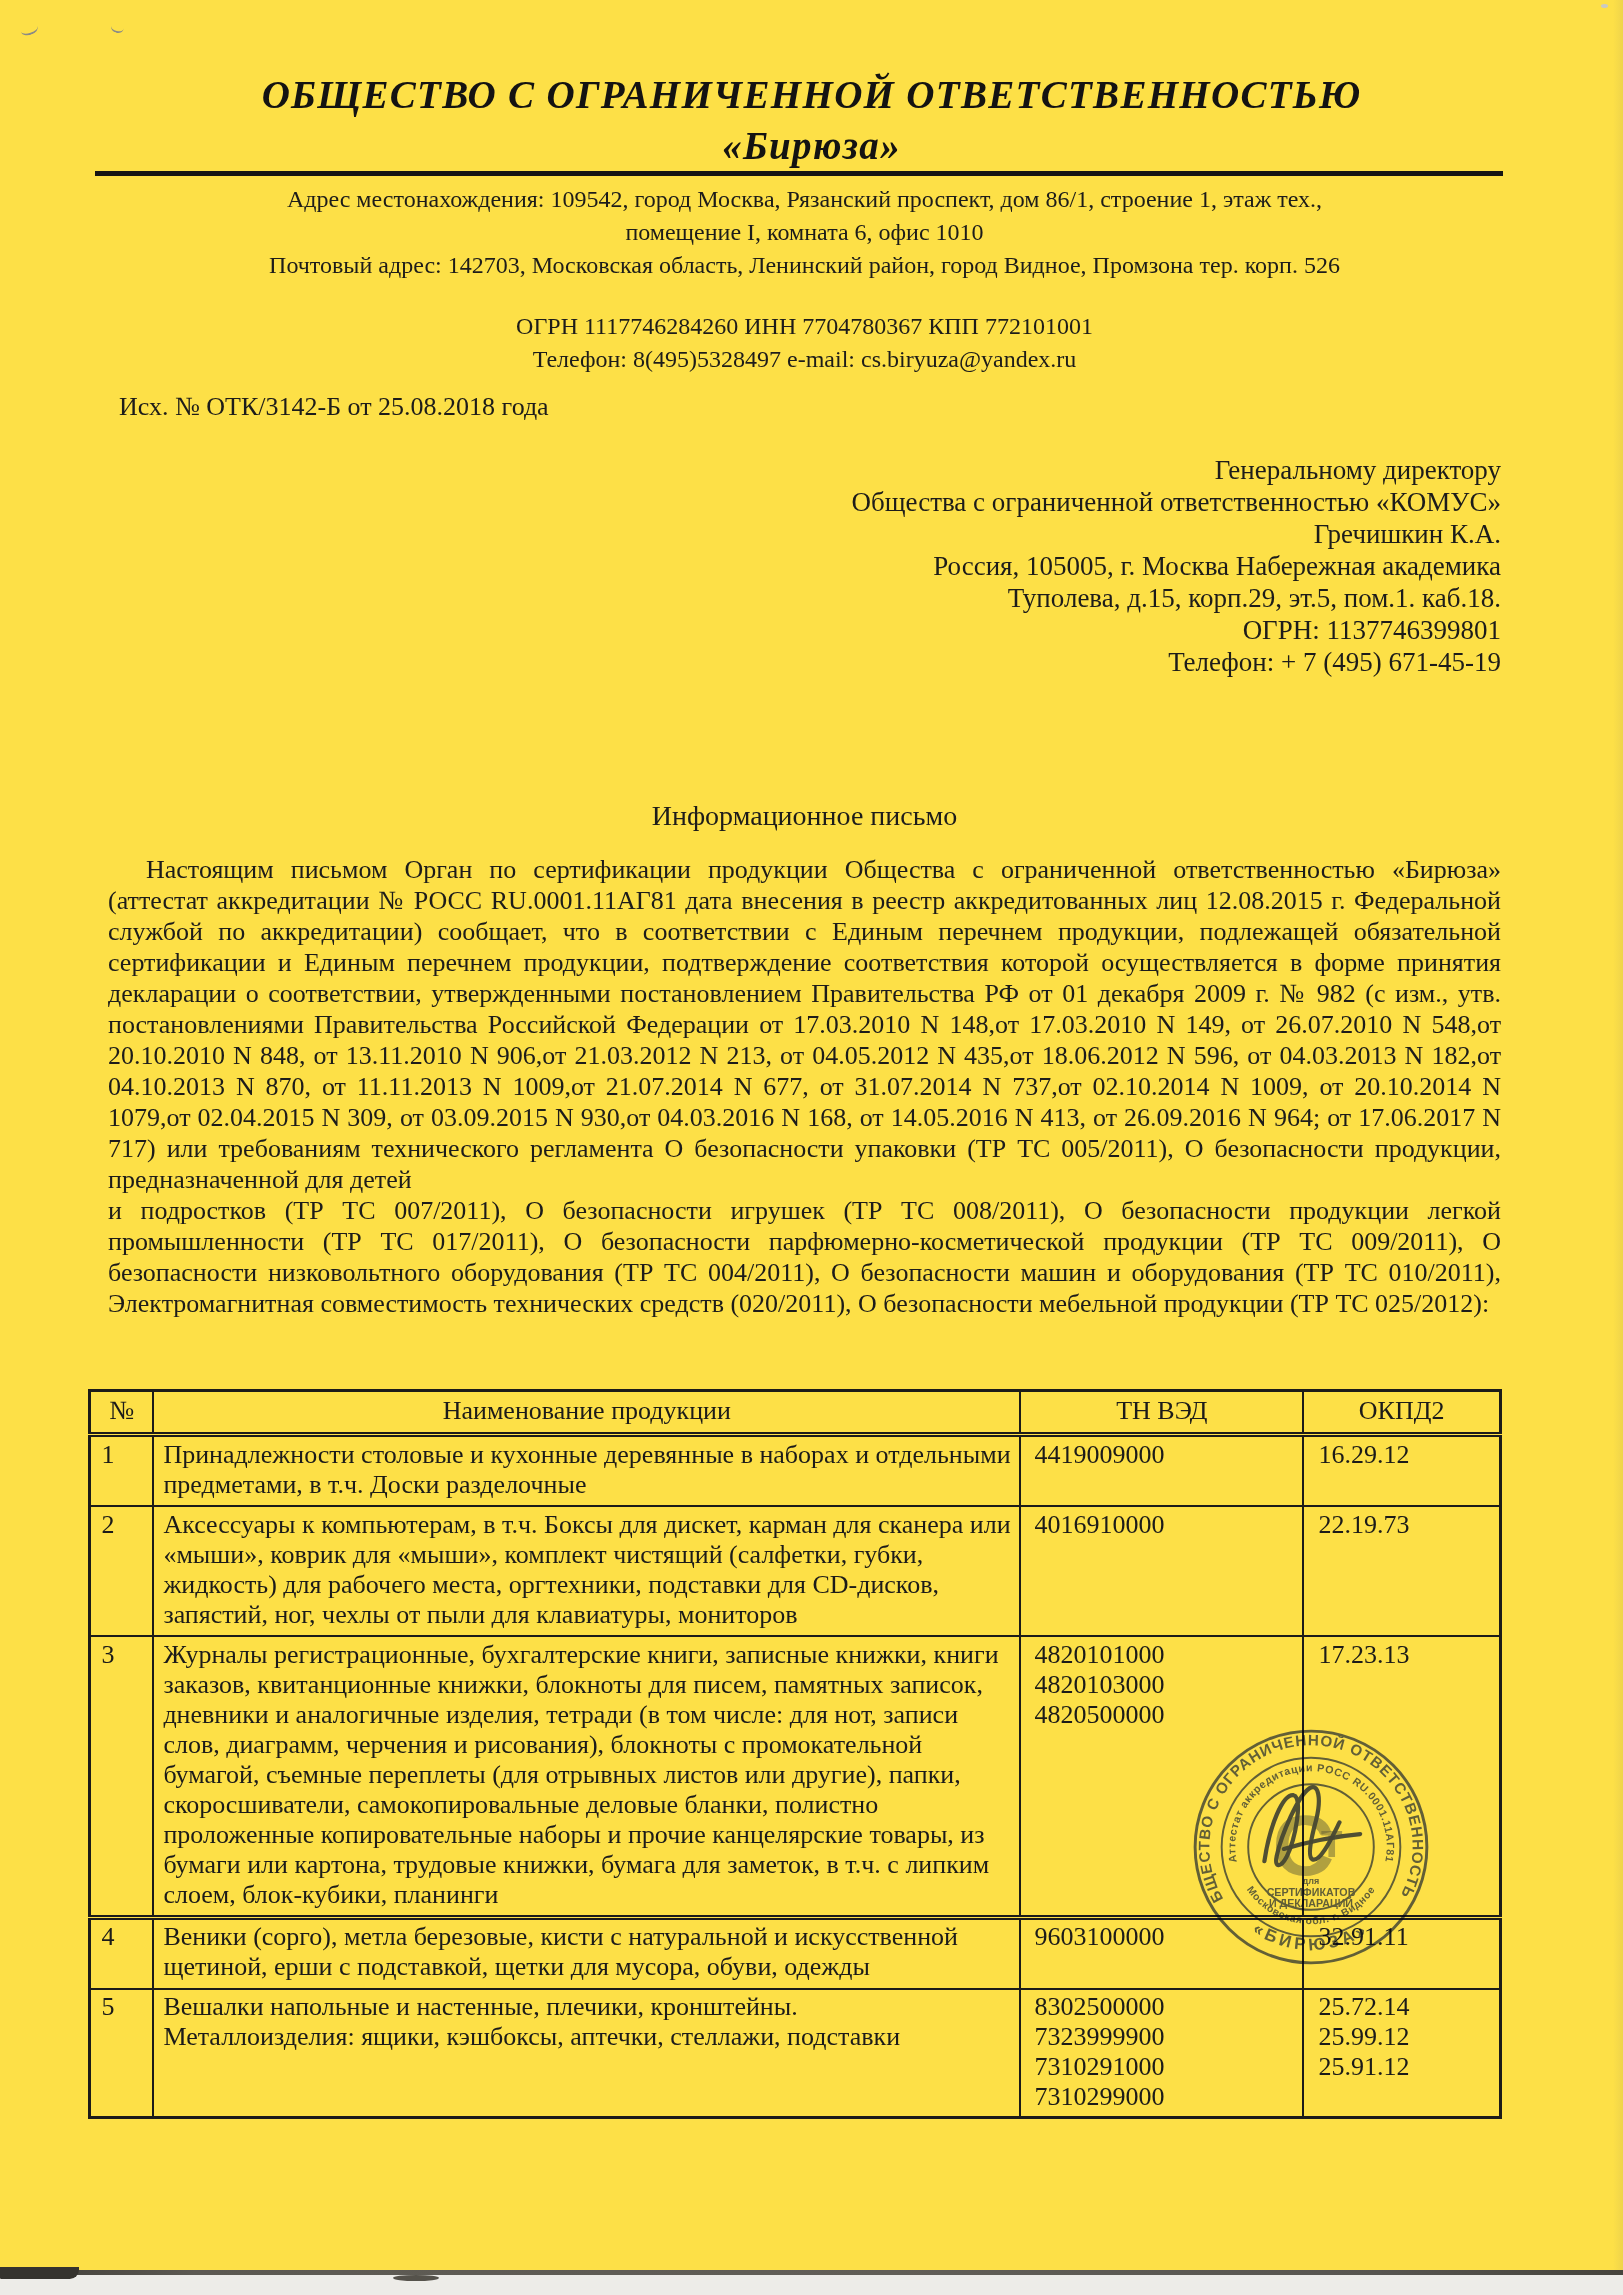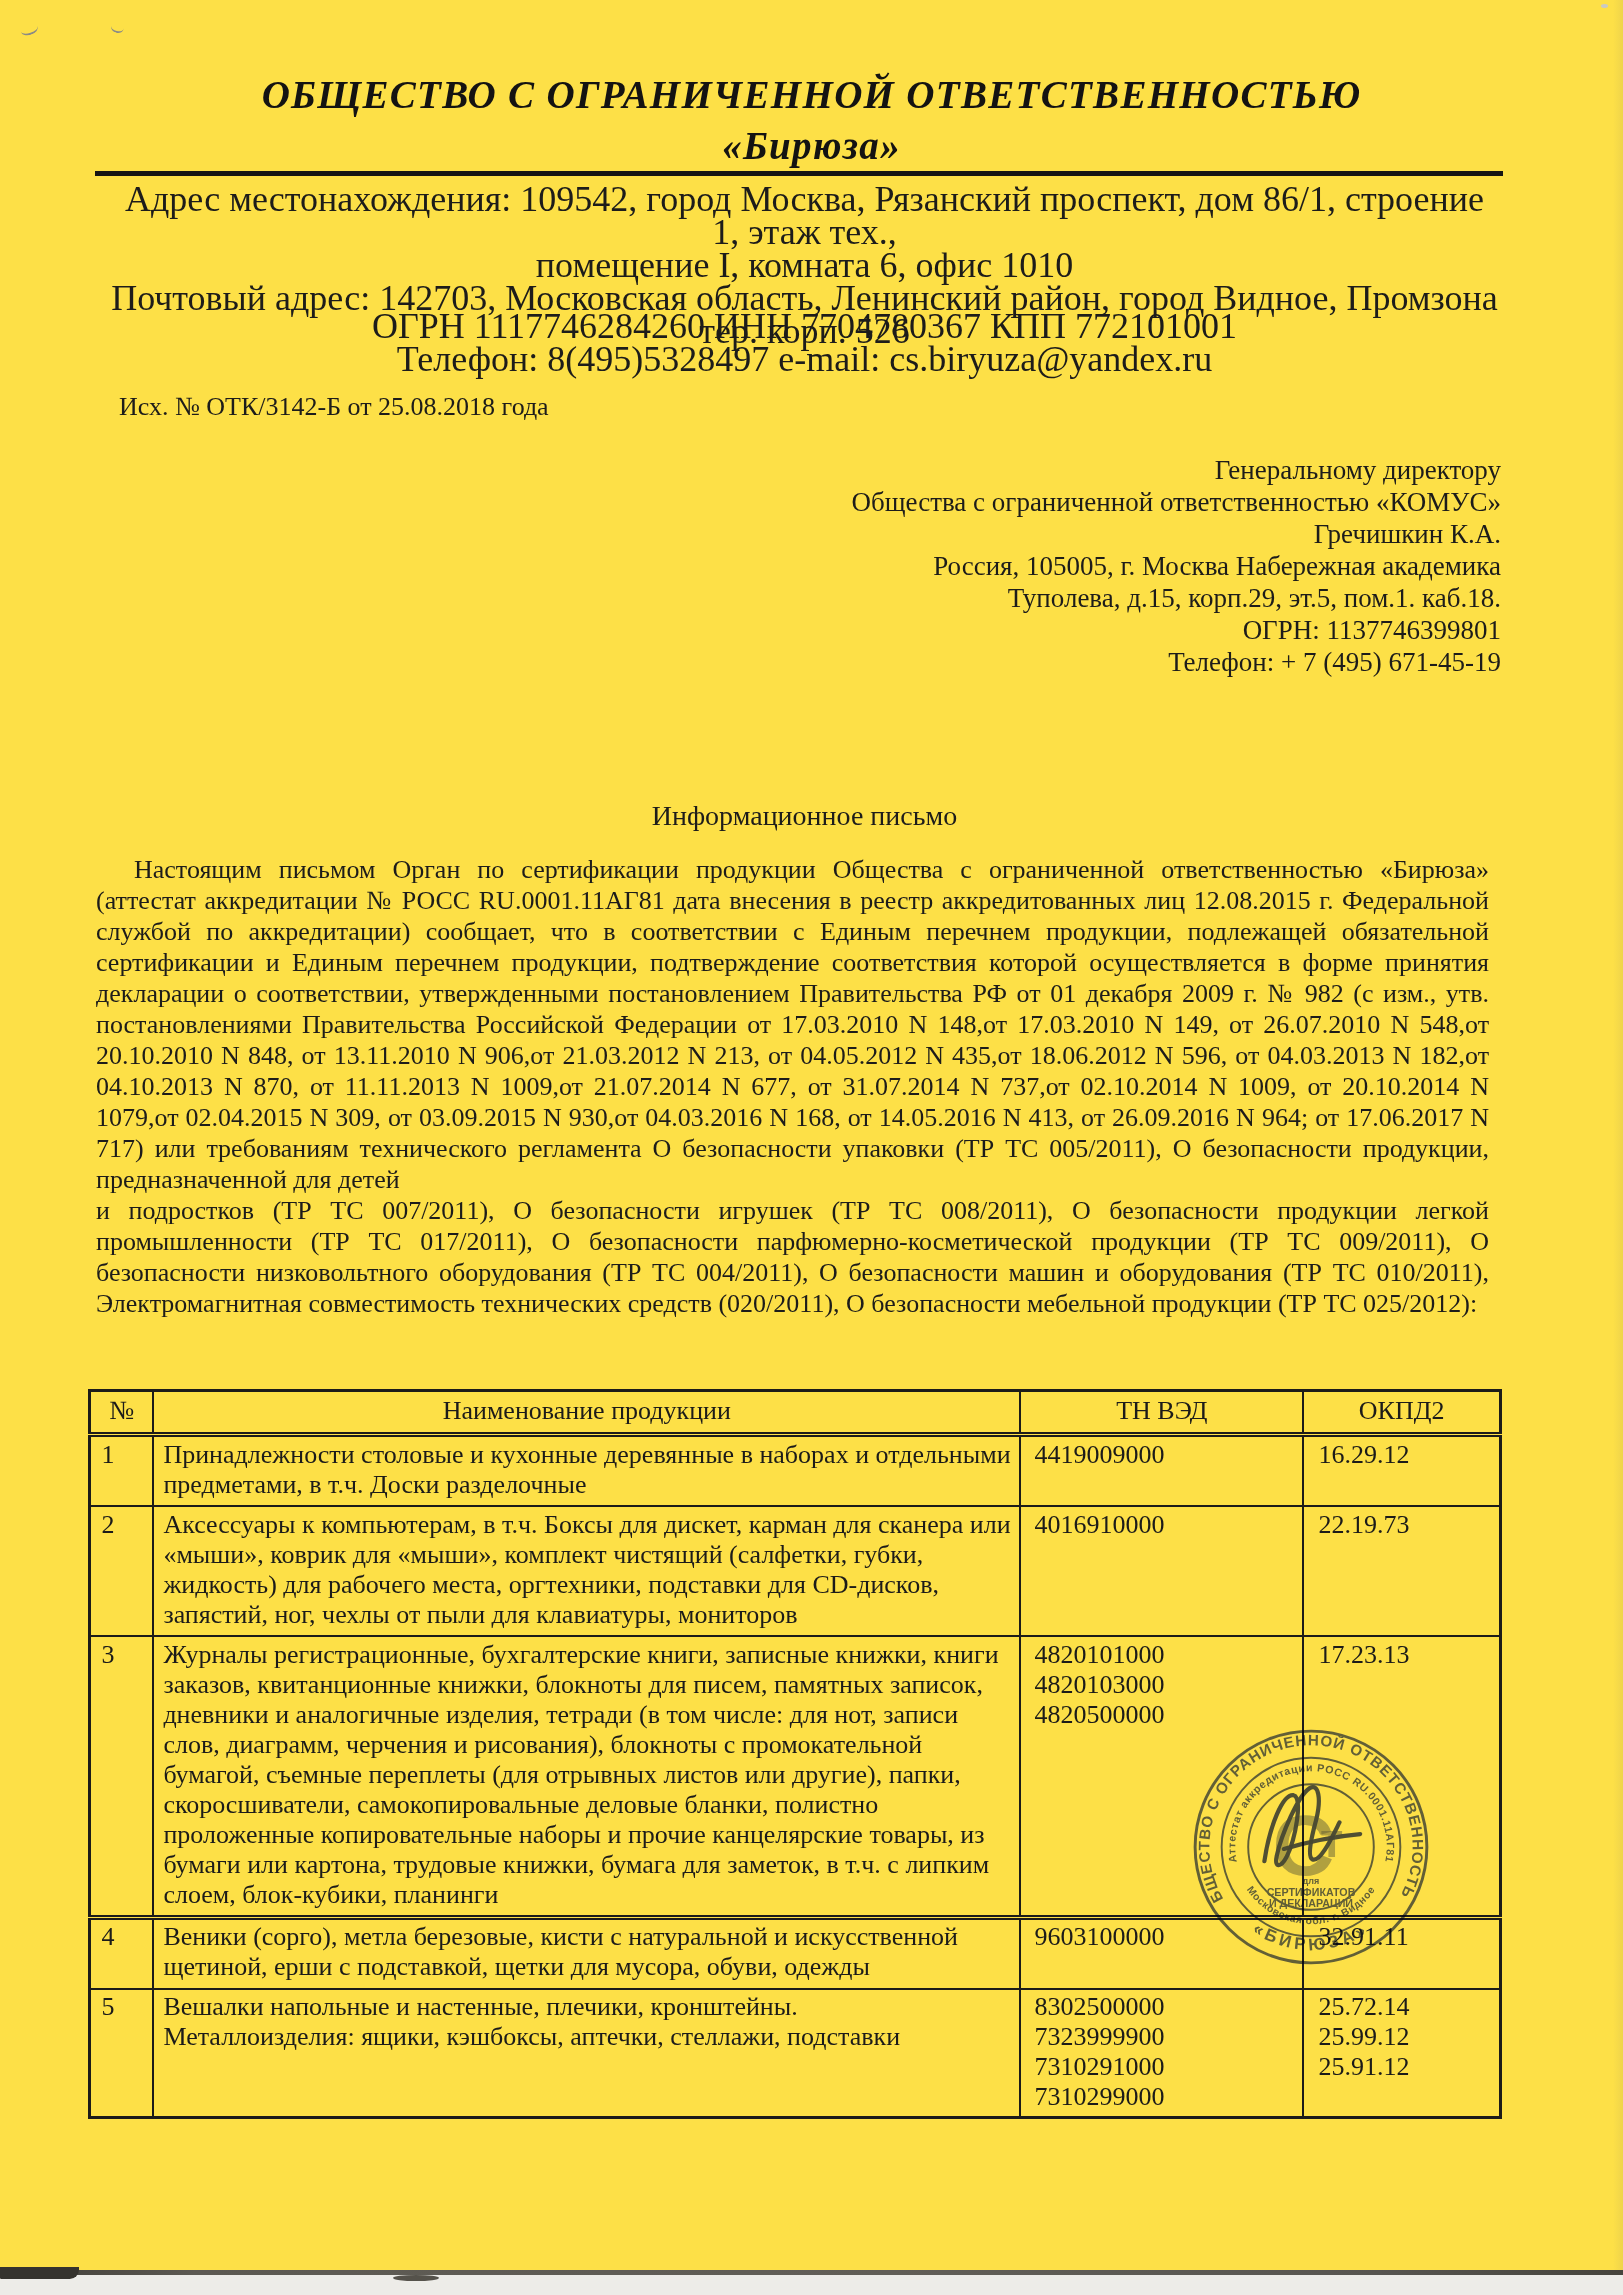--- a/index.html
+++ b/index.html
@@ -21,38 +21,38 @@
     color:#141312;
   }
   .company-line.l1{top:73px;}
   .company-line.l2{top:124px;}
   .head-rule{
     position:absolute;left:95px;top:171px;
     width:1408px;height:5.2px;background:#161513;
   }
   .center-block{
     position:absolute;left:108px;width:1393px;
-    text-align:center;font-size:36px;line-height:33px;
+    text-align:center;font-size:24px;line-height:33px;
   }
   .addr-block{top:183px;}
   .reg-block{top:310px;}
   .ref-line{
     position:absolute;left:119px;top:391px;
     font-size:26px;line-height:31px;
   }
   
   .recipient{
     position:absolute;right:122px;top:454px;
     text-align:right;font-size:27px;line-height:32px;
     width:916px;
   }
   
   .doc-title{top:799px;font-size:28px;line-height:33px;}
   .body-text{
-    position:absolute;left:96px;top:854px;width:1393px;
+    position:absolute;left:108px;top:854px;width:1393px;
     font-size:26px;line-height:31px;text-align:justify;
   }
   .body-text p{margin:0;}
   .body-text p.first{text-indent:38px;}
   
   .products-table{
     position:absolute;left:88px;top:1389px;
     width:1414px;
     border-collapse:collapse;
     font-size:26px;

